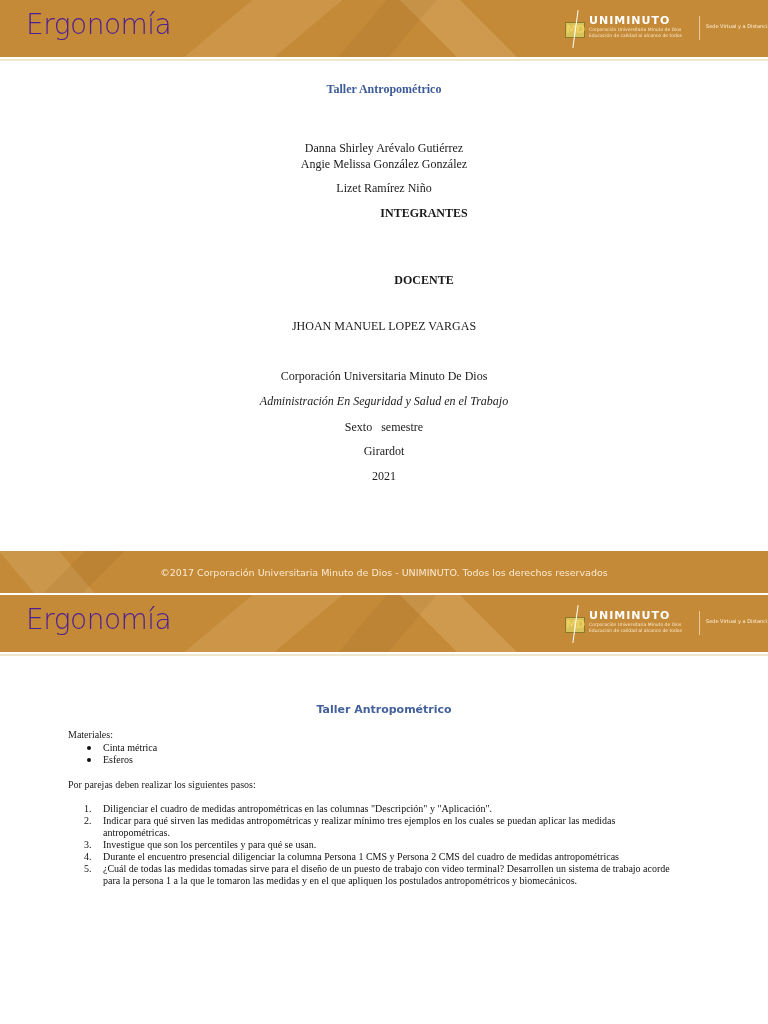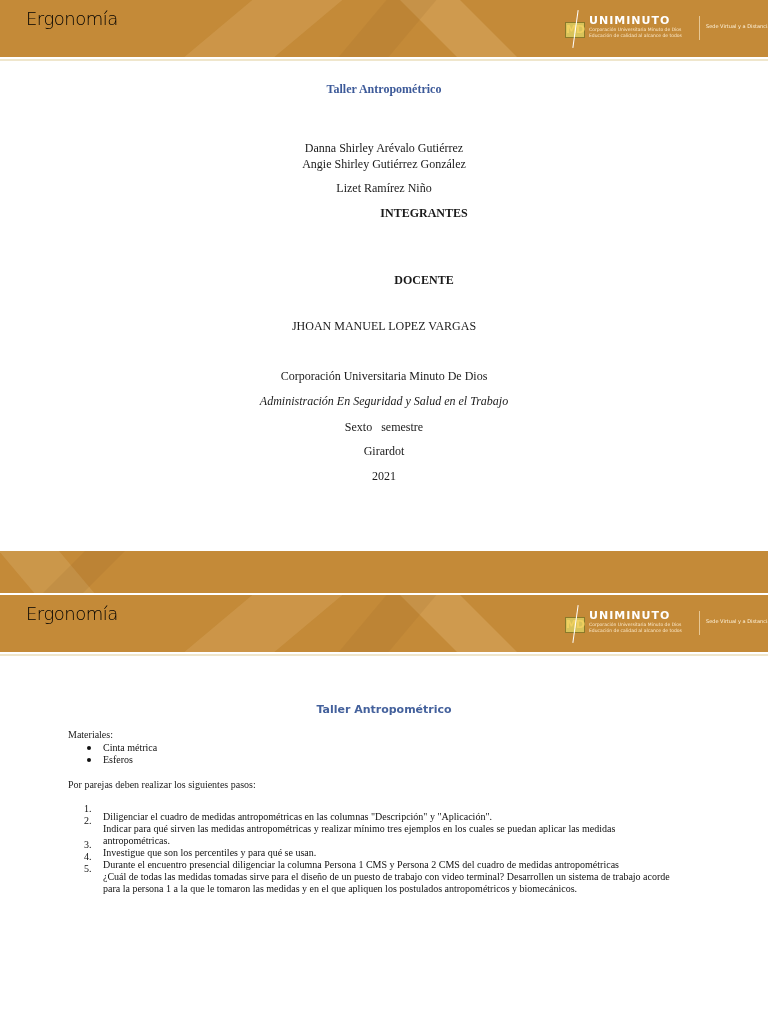--- a/index.html
+++ b/index.html
@@ -10,22 +10,22 @@
     position: absolute; left: 0; width: 768px; height: 57px;
     background: #c48a38;
     overflow: hidden;
   }
   .banner .shard { position: absolute; background: rgba(255,235,200,0.18); transform-origin: 0 0; }
   .banner .shard.s1 { left: 300px; top: -40px; width: 90px; height: 160px; transform: skewX(-50deg); background: rgba(230,190,130,0.22); }
   .banner .shard.s2 { left: 360px; top: -40px; width: 60px; height: 160px; transform: skewX(45deg); background: rgba(255,220,170,0.20); }
   .banner .shard.s3 { left: 420px; top: -40px; width: 50px; height: 160px; transform: skewX(-40deg); background: rgba(140,90,30,0.12); }
   .banner-title {
     position: absolute; left: 26px; top: 8px;
-    font-family: "DejaVu Sans", sans-serif; font-size: 18px; font-weight: 300;
-    color: #000000; letter-spacing: -0.5px;
+    font-family: "DejaVu Sans", sans-serif; font-size: 28px; font-weight: 300;
+    color: #4c1d95; letter-spacing: -0.5px;
   }
   .logo { position: absolute; left: 565px; top: 12px; width: 200px; height: 34px; }
   .logo-mark {
     position: absolute; left: 0; top: 4px; width: 22px; height: 26px;
   }
   .logo-mark .box { position: absolute; left: 0; top: 6px; width: 20px; height: 16px; background: #d8c35a; border: 1px solid #8a7a2a; }
   .logo-mark .md { position: absolute; left: 1px; top: 7px; font: bold 11px "DejaVu Sans", sans-serif; color: #f0d060; letter-spacing: -1px; }
   .logo-mark .stick { position: absolute; left: 10px; top: -6px; width: 1px; height: 38px; background: #fff; transform: rotate(8deg); }
   .logo-name { position: absolute; left: 24px; top: 2px; font: bold 11px "DejaVu Sans", sans-serif; color: #ffffff; letter-spacing: 1px; }
   .logo-sub { position: absolute; left: 24px; top: 15px; font: 4.5px "DejaVu Sans", sans-serif; color: #fbe8c8; line-height: 6px; white-space: nowrap; }
@@ -54,21 +54,21 @@
   .p2-title {
     position: absolute; left: 0; width: 768px; top: 10px; text-align: center;
     font: bold 11px "DejaVu Sans", sans-serif; color: #44619c;
   }
   .p2-text { position: absolute; font-size: 10px; color: #1a1a1a; line-height: 12px; }
   .bullet { position: absolute; font-size: 10px; line-height: 12px; }
   .bullet .dot { position: absolute; left: 0; top: 4px; width: 4px; height: 4px; border-radius: 50%; background: #111; }
   .bullet .txt { position: absolute; left: 16px; top: 0; white-space: nowrap; }
   .step { position: absolute; left: 84px; width: 600px; font-size: 10px; line-height: 12px; }
   .step .num { position: absolute; left: 0; top: 0; }
-  .step .txt { position: absolute; left: 19px; top: 8px; width: 580px; font-family: Liberation Serif, serif; }
+  .step .txt { position: absolute; left: 19px; top: 0; width: 580px; font-family: Liberation Serif, serif; }
 </style>
 </head>
 <body>
 
 <div class="banner" style="top:0;">
   <div class="shard s1"></div>
   <div class="shard s2"></div>
   <div class="shard s3"></div>
   <div class="banner-title">Ergonomía</div>
   <div class="logo">
@@ -84,35 +84,36 @@
     </div>
     <div class="logo-sep"></div>
     <div class="logo-tag">Sede Virtual y a Distancia</div>
   </div>
 </div>
 <div class="divider" style="top:59px;"></div>
 
 <div class="page1">
   <div class="p1-title">Taller Antropométrico</div>
   <div class="p1-line" style="top:71px;">Danna Shirley Arévalo Gutiérrez</div>
-  <div class="p1-line" style="top:87px;">Angie Shirley Gutiérrez González</div>
+  <div class="p1-line" style="top:87px;">Angie Melissa González González</div>
   <div class="p1-line" style="top:111px;">Lizet Ramírez Niño</div>
   <div class="p1-line p1-bold" style="top:136px;">INTEGRANTES</div>
   <div class="p1-line p1-bold" style="top:203px;">DOCENTE</div>
   <div class="p1-line" style="top:249px;">JHOAN MANUEL LOPEZ VARGAS</div>
   <div class="p1-line" style="top:299px;">Corporación Universitaria Minuto De Dios</div>
   <div class="p1-line" style="top:324px;font-style:italic;">Administración En Seguridad y Salud en el Trabajo</div>
   <div class="p1-line" style="top:350px; white-space:pre;">Sexto   semestre</div>
   <div class="p1-line" style="top:374px;text-align:center;">Girardot</div>
   <div class="p1-line" style="top:399px;">2021</div>
 </div>
 
 <div class="footer">
   <div class="shard f1"></div>
   <div class="shard f2"></div>
+  <div class="footer-text">©2017 Corporación Universitaria Minuto de Dios - UNIMINUTO. Todos los derechos reservados</div>
 </div>
 
 <div class="banner" style="top:595px;">
   <div class="shard s1"></div>
   <div class="shard s2"></div>
   <div class="shard s3"></div>
   <div class="banner-title">Ergonomía</div>
   <div class="logo">
     <div class="logo-mark">
       <div class="box"></div>

